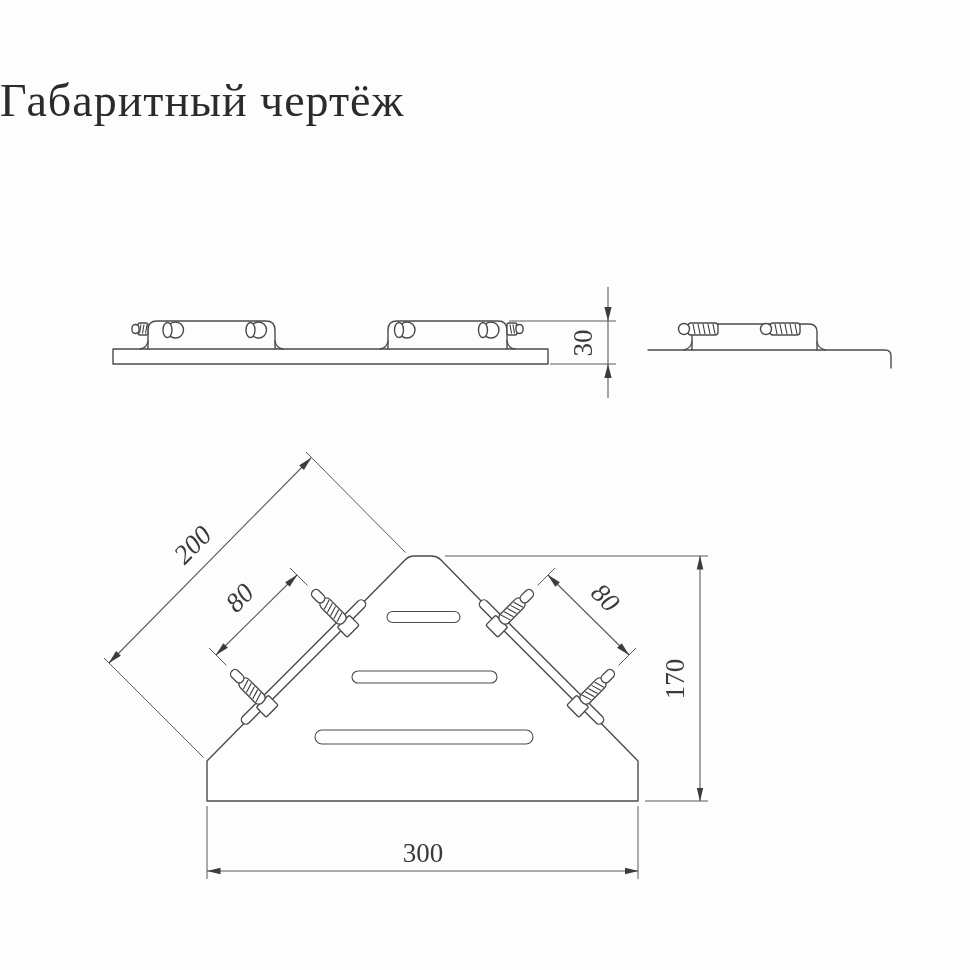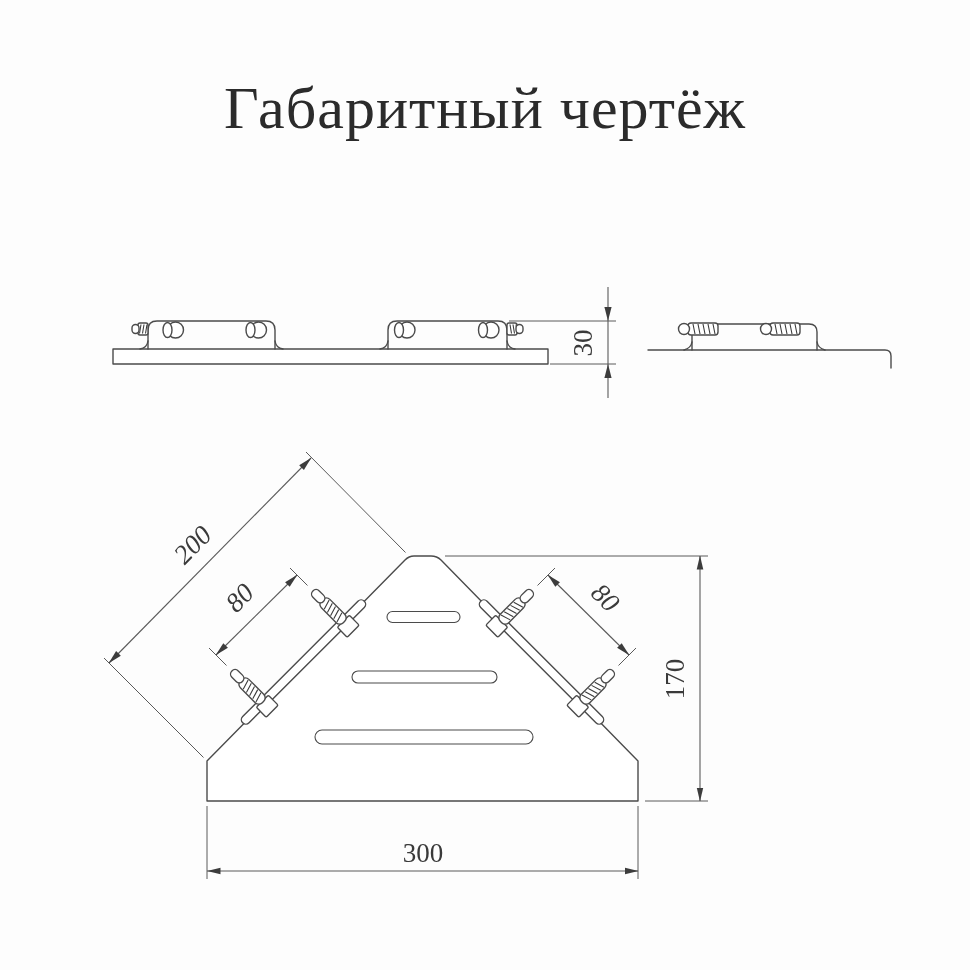--- a/index.html
+++ b/index.html
@@ -1,19 +1,19 @@
 <!DOCTYPE html>
 <html><head>
 <meta charset="utf-8">
 <style>
   html,body{margin:0;padding:0;background:#e9e9e9;}
   .canvas{position:relative;width:970px;height:970px;background:#fdfdfd;overflow:hidden;
           font-family:"Liberation Serif", serif;}
-  .title{position:absolute;top:74px;left:0;width:100%;text-align:center;
-         font-size:60px;color:#2b2b2b;letter-spacing:1px;}
+  .title{position:absolute;top:74px;left:0;width:100%;
+         font-size:46px;color:#2b2b2b;letter-spacing:1px;}
   svg{position:absolute;left:0;top:0;}
   .part{fill:#ffffff;stroke:#4b4b4b;stroke-width:1.4;stroke-linejoin:round;}
   .open{fill:none;stroke:#4b4b4b;stroke-width:1.4;stroke-linejoin:round;stroke-linecap:round;}
   .thin{fill:none;stroke:#4b4b4b;stroke-width:1.1;}
   .dim{stroke:#5a5a5a;stroke-width:1.1;fill:none;}
   .ext{stroke:#5a5a5a;stroke-width:1;fill:none;}
   .hatch{stroke:#3c3c3c;stroke-width:1.1;fill:none;}
   .arrow{fill:#3c3c3c;stroke:none;}
   .dimtxt{font-family:"Liberation Serif",serif;font-size:27px;fill:#3a3a3a;}
   .it{font-style:italic;}

